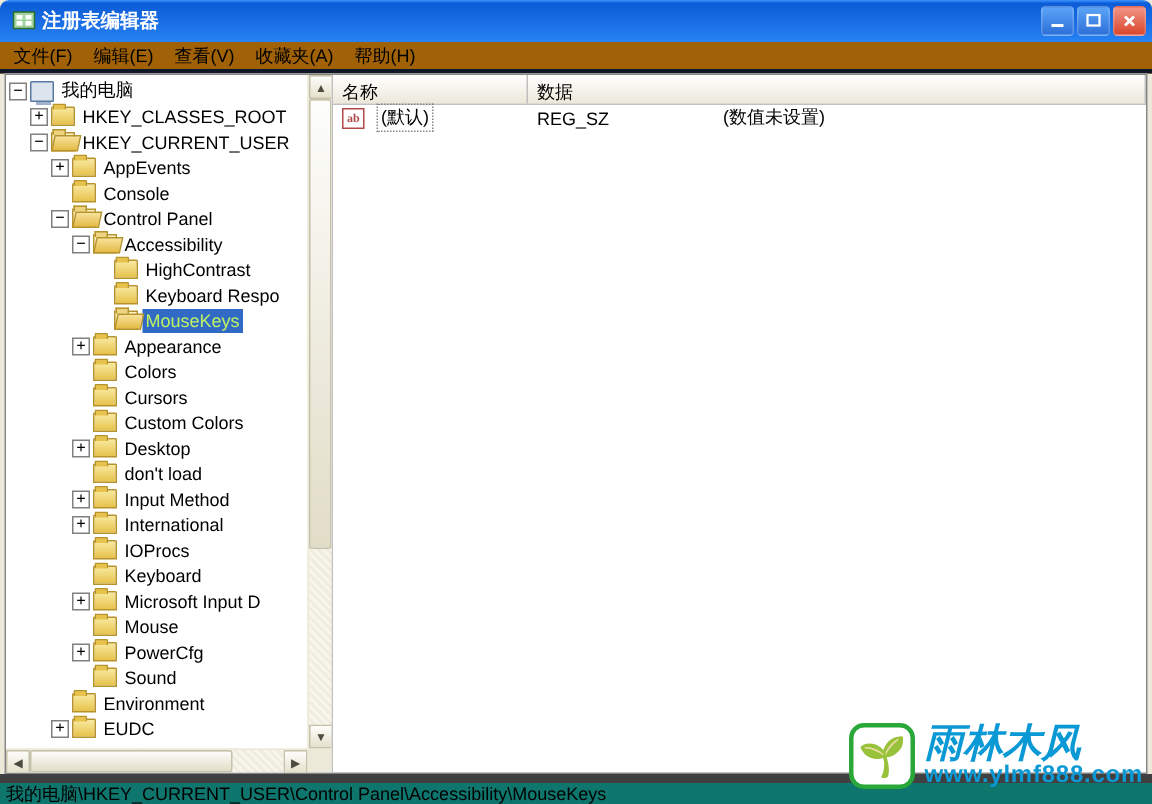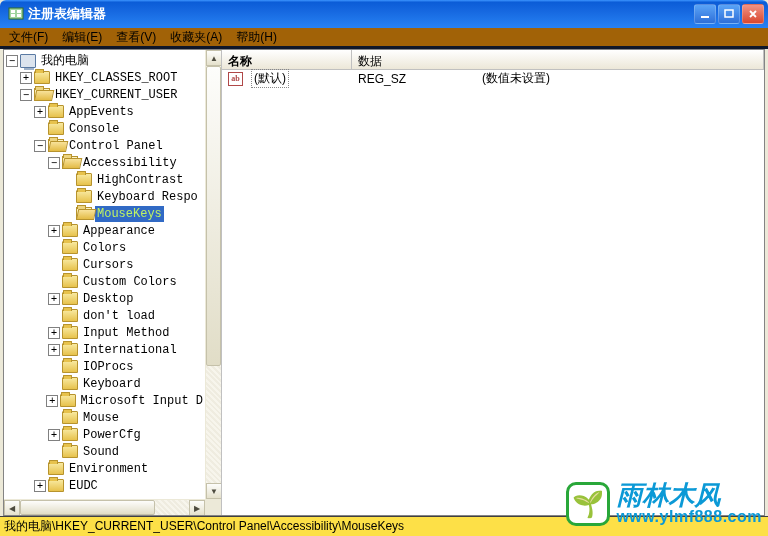--- a/index.html
+++ b/index.html
@@ -30,45 +30,45 @@
 .tw { width: 12px; height: 12px; border: 1px solid #808080; background: #fff; margin-right: 2px; display: inline-flex; align-items: center; justify-content: center; font-size: 10px; line-height: 8px; color: #000; font-family: monospace; cursor: pointer; }
 .tw.none { border: none; background: none; }
 .folder { width: 16px; height: 13px; margin-right: 3px; position: relative; }
 .folder.closed { background: linear-gradient(#f8e9a0,#e7c24c); border: 1px solid #b7932d; border-radius: 1px 1px 0 0; }
 .folder.closed::before { content:""; position:absolute; top:-3px; left:0; width:7px; height:3px; background:#e7c24c; border:1px solid #b7932d; border-bottom:none; border-radius:1px 1px 0 0;}
 .folder.open { background: linear-gradient(#fdf4c5,#edd480); border: 1px solid #b7932d; }
 .folder.open::before { content:""; position:absolute; top:-3px; left:0; width:7px; height:3px; background:#edd480; border:1px solid #b7932d; border-bottom:none;}
 .folder.open::after { content:""; position:absolute; left:-1px; bottom:-1px; width:16px; height:9px; background:linear-gradient(#f8e29a,#e3bb45); border:1px solid #b7932d; transform: skewX(-12deg); transform-origin: bottom left; }
 .pcicon { width:16px; height:14px; margin-right:3px; background:#dce4ee; border:1px solid #5a7aa3; border-radius:1px; position:relative;}
 .pcicon::after{content:"";position:absolute;bottom:-3px;left:3px;width:10px;height:2px;background:#9fb2c9;}
-.lbl { padding: 1px 2px; font-family: Liberation Mono, monospace; }
+.lbl { padding: 1px 2px; }
 .lbl.sel { background: #316ac5; color: #bef264; }
 
 
 .vscroll { position:absolute; top:0; right:0; bottom:16px; width:16px; background:#f1efe2; border-left:1px solid #ece9d8; display:flex; flex-direction:column; }
 .hscroll { position:absolute; left:0; right:16px; bottom:0; height:16px; background:#f1efe2; border-top:1px solid #ece9d8; display:flex; }
 .sbtn { width:16px; height:16px; background:linear-gradient(#fdfdfb,#e5e1cc); border:1px solid #c5c1aa; display:flex; align-items:center; justify-content:center; font-size:8px; color:#4d4b3f;}
 .strack { flex:1; background:repeating-linear-gradient(45deg,#f7f5ec,#f7f5ec 2px,#efece0 2px,#efece0 4px); position:relative;}
 .thumb { position:absolute; background:linear-gradient(#fdfdfb,#e1ddc7); border:1px solid #c5c1aa; border-radius:2px;}
 .corner { position:absolute; right:0; bottom:0; width:16px; height:16px; background:#ece9d8;}
 
 
 .listpane { flex:1; position:relative; }
 .lhdr { height: 20px; display:flex; border-bottom: 1px solid #c0c0c0; background: linear-gradient(#fff,#ece7d8); }
 .lhcol { border-right: 1px solid #c0c0c0; padding: 3px 6px; }
-.lhcol.c1 { width: 130px; font-weight: bold; } .lhcol.c2 { width: 124px; } .lhcol.c3 { flex:1; }
+.lhcol.c1 { width: 130px; } .lhcol.c2 { width: 124px; } .lhcol.c3 { flex:1; }
 .lrow { display:flex; height:17px; align-items:center; }
 .lcell { padding: 1px 6px; }
 .lcell.c1 { width:130px; display:flex; align-items:center; gap:8px;}
 .lcell.c2 { width:124px; } .lcell.c3 { flex:1; }
 .stricon { width:15px; height:14px; background:#fff; border:1px solid #b04848; position:relative; display:flex; align-items:center; justify-content:center; font-size:8px; color:#b04848; font-weight:bold; font-family:Tahoma;}
 .lname { border:1px dotted #888; padding:0 2px; }
 
 
-.statusbar { position:absolute; left:0; right:0; bottom:0; height:20px; background:#fde047; border-top:1px solid #404040; padding:2px 4px; display:flex; align-items:center; }
+.statusbar { position:absolute; left:0; right:0; bottom:0; height:20px; background:#0f766e; border-top:6px solid #404040; padding:2px 4px; display:flex; align-items:center; }
 
 
 .watermark { position:absolute; right:6px; bottom:10px; display:flex; align-items:center; gap:6px; pointer-events:none; }
 .wm-logo { width:44px; height:44px; border:3px solid #29a739; border-radius:10px; background:#fff; display:flex; align-items:center; justify-content:center; font-size:26px; }
 .wm-text { font-size:26px; font-weight:900; color:#0b99d6; font-family: "Microsoft YaHei", sans-serif; font-style:italic; text-shadow:1px 1px 0 #fff; line-height:1; }
 .wm-url { font-size:16px; font-weight:bold; color:#0b99d6; font-family: Arial; letter-spacing:0.5px; }
 </style>
 </head>
 <body>
 

